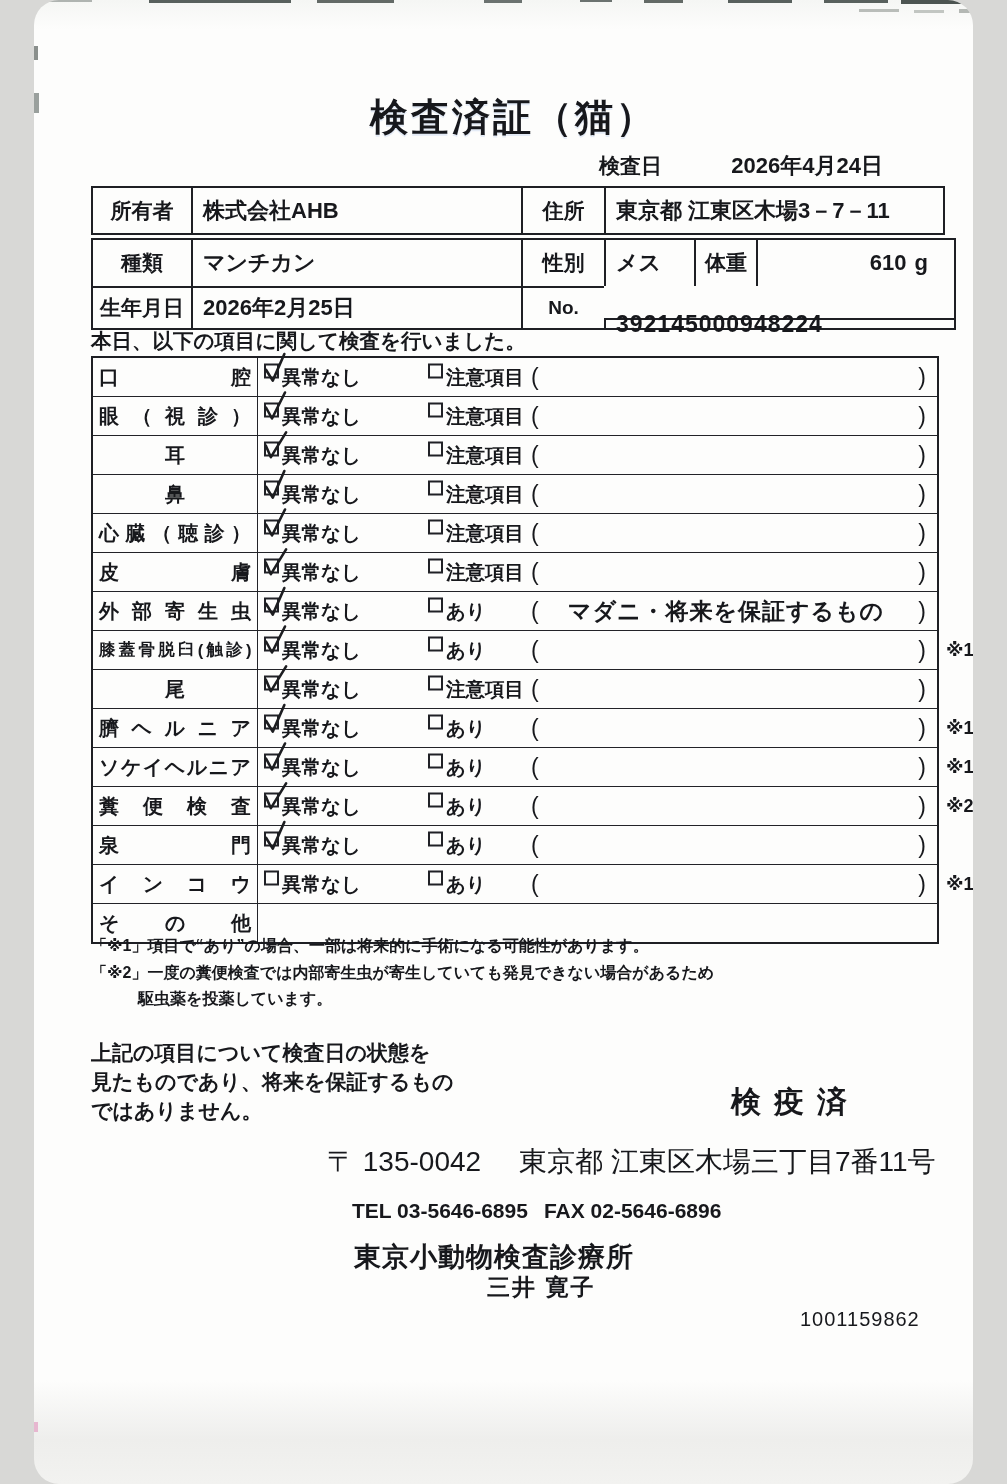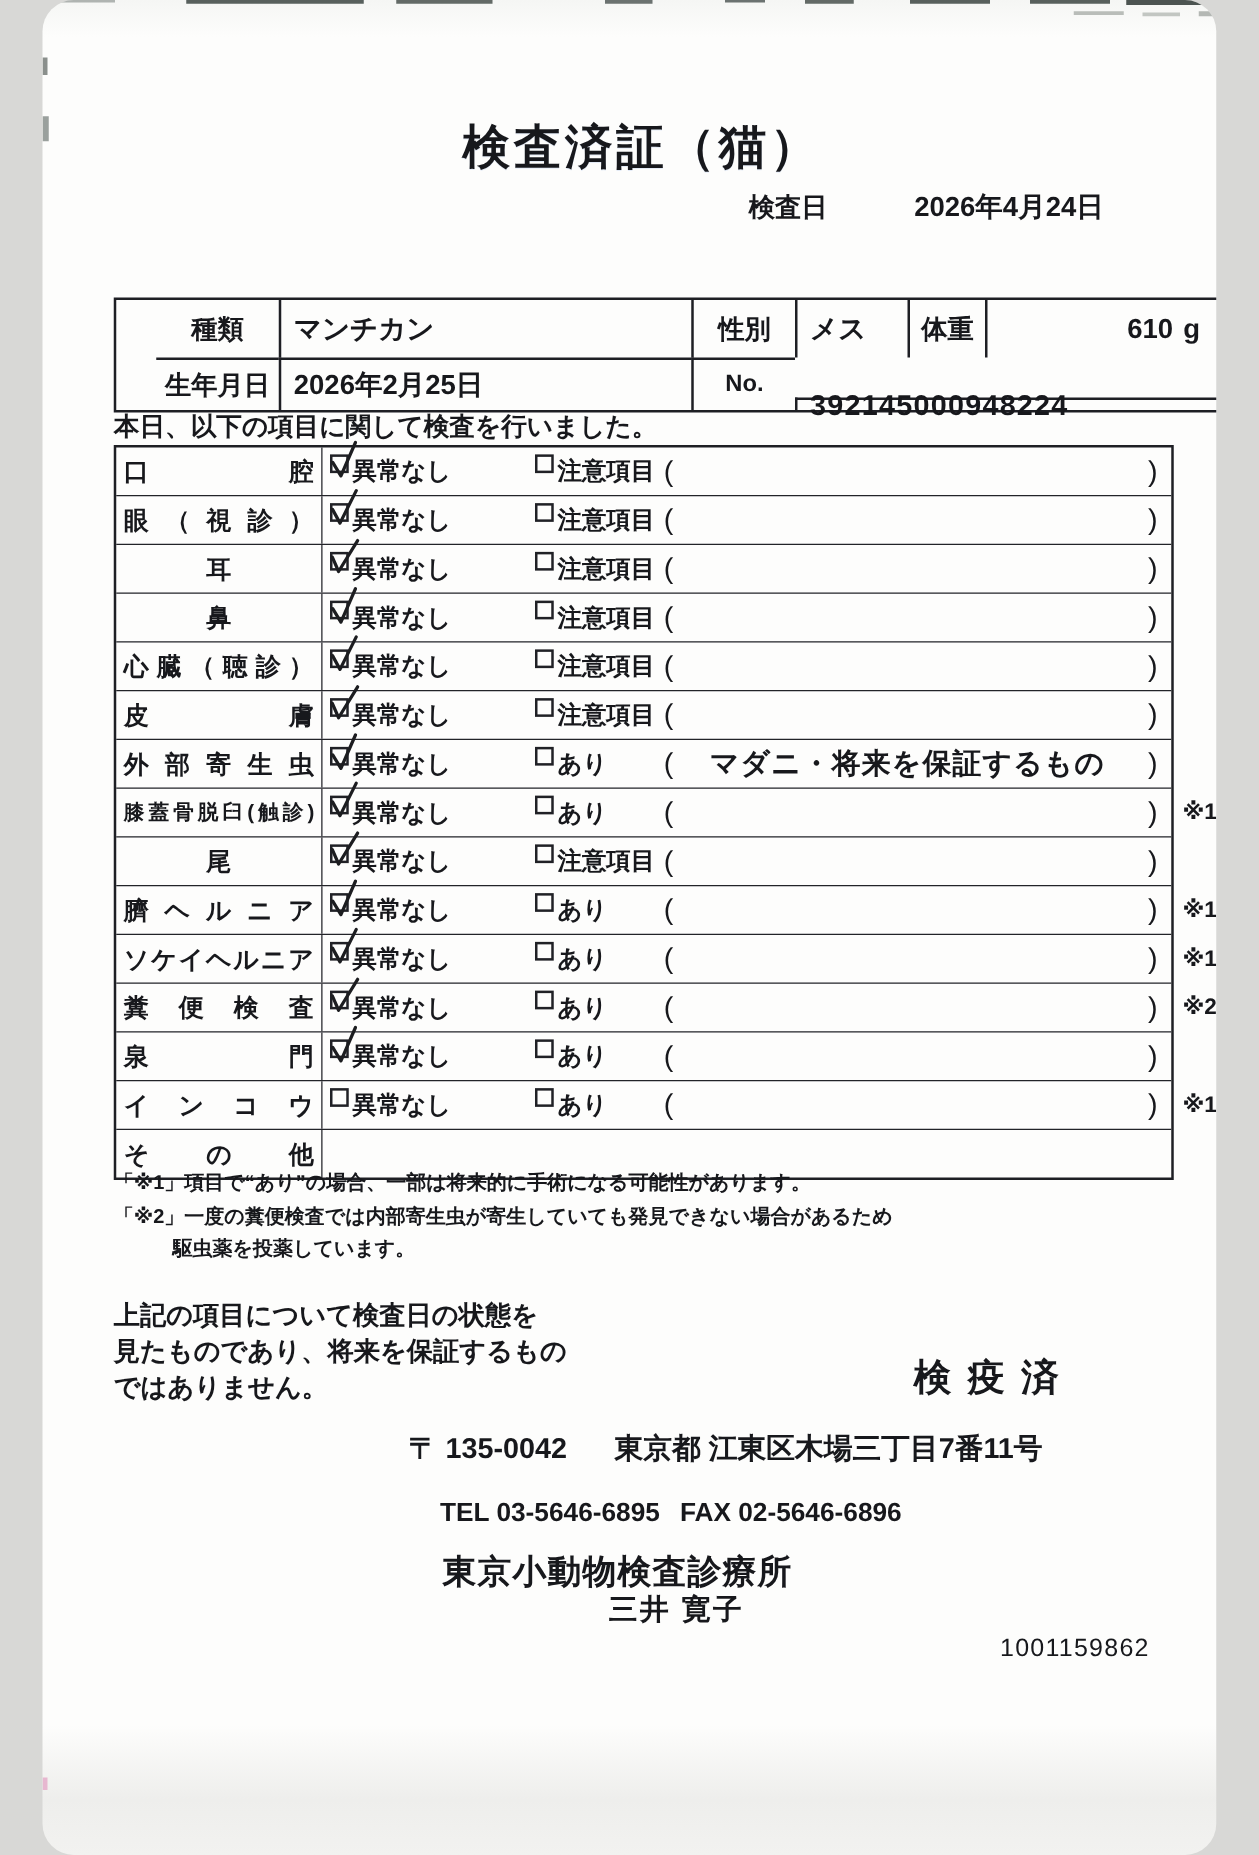--- a/index.html
+++ b/index.html
@@ -12,21 +12,21 @@
   .doc-title{
     position:absolute;top:92px;left:10px;width:100%;text-align:center;
     font-size:38px;font-weight:700;letter-spacing:3px;
     text-shadow:0 1.5px 0 rgba(80,125,215,.14);
   }
   .date-label{position:absolute;left:565px;top:152px;font-size:21px;font-weight:600;}
   .date-value{position:absolute;right:90px;top:151px;font-size:22px;font-weight:600;}
 
   .grid-table{position:absolute;left:57px;border:2.5px solid #1e1f24;background:transparent;display:grid;}
   .t1{top:186px;width:850px;grid-template-columns:98px 330px 83px 1fr;grid-template-rows:45px;}
-  .t2{top:238px;width:861px;grid-template-columns:98px 330px 83px 90px 62px 1fr;grid-template-rows:46px 42px;padding-left:32px;}
+  .t2{top:238px;width:861px;grid-template-columns:98px 330px 83px 90px 62px 1fr;grid-template-rows:46px 42px;}
   .gcell{display:flex;align-items:center;box-sizing:border-box;border-left:2px solid #1e1f24;}
   .gcell.first{border-left:none;}
   .gcell.rtop{border-top:2px solid #1e1f24;}
   .glabel{justify-content:center;font-size:21px;font-weight:600;}
   .gvalue{padding-left:10px;font-size:22px;font-weight:600;}
   .gweight{justify-content:flex-end;padding-right:26px;gap:8px;font-size:22px;font-weight:600;}
   .gno-label{font-size:19px;font-weight:600;}
   .gno-value{grid-column:4/7;font-size:23px;font-weight:600;letter-spacing:1px;margin-top:32px;}
 
   .intro{position:absolute;left:57px;top:327px;font-size:20.5px;font-weight:600;}
@@ -60,21 +60,21 @@
   .mark{position:absolute;left:calc(100% + 9px);top:50%;transform:translateY(-50%);font-size:18px;font-weight:600;white-space:nowrap;}
 
   .note{position:absolute;font-size:16px;font-weight:600;white-space:nowrap;}
   .note1{left:57px;top:936px;}
   .note2a{left:57px;top:963px;}
   .note2b{left:104px;top:989px;}
 
   .disclaimer{position:absolute;left:57px;top:1038px;font-size:21px;font-weight:600;line-height:29px;}
   .stamp{position:absolute;left:697px;top:1082px;font-size:30px;font-weight:600;letter-spacing:13px;white-space:nowrap;}
 
-  .addr-line{position:absolute;left:293px;top:1143px;font-size:23px;font-weight:700;white-space:nowrap;}
+  .addr-line{position:absolute;left:293px;top:1143px;font-size:28px;font-weight:400;white-space:nowrap;}
   .addr-line .gap{display:inline-block;width:38px;}
   .tel-line{position:absolute;left:318px;top:1199px;font-size:21px;font-weight:600;white-space:nowrap;}
   .tel-line .gap{display:inline-block;width:16px;}
   .clinic-name{position:absolute;left:320px;top:1239px;font-size:27px;font-weight:600;letter-spacing:1px;}
   .vet-name{position:absolute;left:453px;top:1272px;font-size:23px;font-weight:600;letter-spacing:2px;}
   .serial{position:absolute;left:766px;top:1308px;font-size:20px;font-weight:500;letter-spacing:1px;}
 </style>
 </head>
 <body>
 
@@ -94,20 +94,26 @@
   <div class="art" style="left:925px;top:9px;width:50px;height:4px;background:#b4b8b4;"></div>
   <div class="art" style="left:0;top:46px;width:4px;height:14px;background:#8a8f8c;"></div>
   <div class="art" style="left:0;top:93px;width:5px;height:20px;background:#9aa09d;"></div>
   <div class="art" style="left:0;top:1422px;width:4px;height:10px;background:#e7b7d0;"></div>
 
   <div class="doc-title">検査済証（猫）</div>
 
   <div class="date-label">検査日</div>
   <div class="date-value">2026年4月24日</div>
 
+  <div class="grid-table t1">
+    <div class="gcell glabel first">所有者</div>
+    <div class="gcell gvalue">株式会社AHB</div>
+    <div class="gcell glabel">住所</div>
+    <div class="gcell gvalue">東京都 江東区木場3－7－11</div>
+  </div>
 
   <div class="grid-table t2">
     <div class="gcell glabel first">種類</div>
     <div class="gcell gvalue">マンチカン</div>
     <div class="gcell glabel">性別</div>
     <div class="gcell gvalue">メス</div>
     <div class="gcell glabel">体重</div>
     <div class="gcell gweight">
       <span>610</span>
       <span>g</span>

